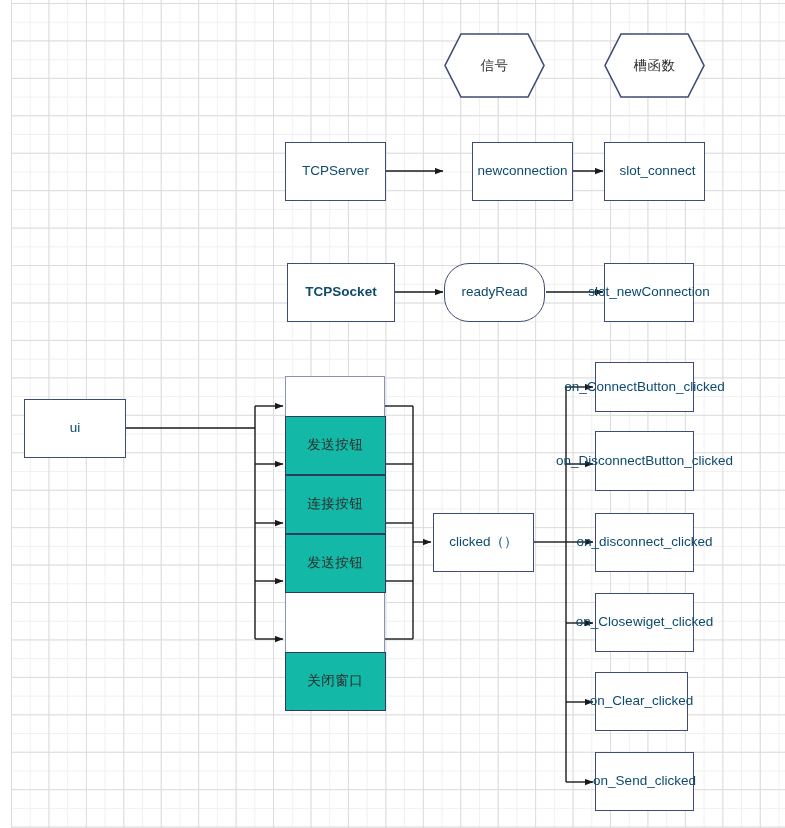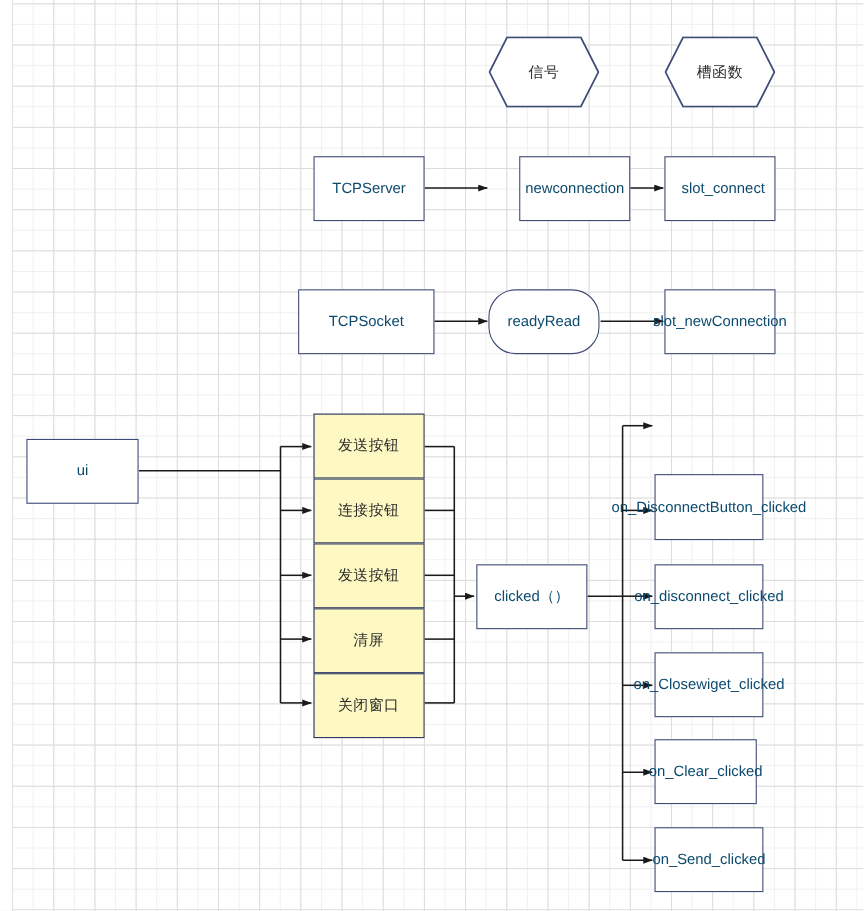--- a/index.html
+++ b/index.html
@@ -75,27 +75,28 @@
     position: absolute;
     box-sizing: border-box;
     border: 1.3px solid #8b93b4;
     background: #ffffff;
   }
   .stack-cell {
     position: absolute;
     left: -1.3px;
     box-sizing: border-box;
     border: 1.3px solid #2e3a66;
-    background: #fef9c3;
+    background: #14b8a6;
     display: flex;
     align-items: center;
     justify-content: center;
     font-size: 13.5px;
     color: #2b2b2b;
     letter-spacing: 0.5px;
+    margin-top: 40px;
   }
 </style>
 </head>
 <body>
 
 <div id="canvas">
 
   <div class="lane-left"></div>
 
   <svg class="edges" viewBox="0 0 785 828">
@@ -155,35 +156,35 @@
     <svg class="hex-shape" viewBox="0 0 101 65" preserveAspectRatio="none">
       <polygon points="17,1 84,1 100,32.5 84,64 17,64 1,32.5" fill="#ffffff" stroke="#3f4b77" stroke-width="1.6" vector-effect="non-scaling-stroke"></polygon>
     </svg>
     <span class="hex-label">槽函数</span>
   </div>
 
   <div class="node" style="left:285px; top:142px; width:101px; height:59px;">TCPServer</div>
   <div class="node" style="left:444px; top:142px; width:101px; height:59px;margin-left:28px;">newconnection</div>
   <div class="node" style="left:604px; top:142px; width:101px; height:59px;padding-left:10px;">slot_connect</div>
 
-  <div class="node" style="left:271px; top:263px; width:124px; height:59px;">TCPSocket</div>
+  <div class="node" style="left:287px; top:263px; width:108px; height:59px;font-weight:bold;">TCPSocket</div>
   <div class="node" style="left:444px; top:263px; width:101px; height:59px;border-radius:25px;">readyRead</div>
-  <div class="node" style="left:604px; top:263px; width:101px; height:59px;">slot_newConnection</div>
+  <div class="node" style="left:604px; top:263px; width:90px; height:59px;">slot_newConnection</div>
 
   <div class="node" style="left:24px; top:399px; width:102px; height:59px;">ui</div>
 
   <div class="stack" style="left:285px; top:376px; width:100px; height:295px;">
     <div class="stack-cell" style="top:-1.3px; width:101px; height:59px;">发送按钮</div>
     <div class="stack-cell" style="top:57.7px; width:101px; height:59px;">连接按钮</div>
     <div class="stack-cell" style="top:116.7px; width:101px; height:59px;">发送按钮</div>
-    <div class="stack-cell" style="top:175.7px; width:101px; height:59px;">清屏</div>
     <div class="stack-cell" style="top:234.7px; width:101px; height:59px;">关闭窗口</div>
   </div>
 
   <div class="node" style="left:433px; top:513px; width:101px; height:59px;">clicked（）</div>
 
+  <div class="node" style="left:595px; top:362px; width:99px; height:50px;">on_ConnectButton_clicked</div>
   <div class="node" style="left:595px; top:431px; width:99px; height:60px;">on_DisconnectButton_clicked</div>
   <div class="node" style="left:595px; top:513px; width:99px; height:59px;">on_disconnect_clicked</div>
   <div class="node" style="left:595px; top:593px; width:99px; height:59px;">on_Closewiget_clicked</div>
   <div class="node" style="left:595px; top:672px; width:93px; height:59px;">on_Clear_clicked</div>
   <div class="node" style="left:595px; top:752px; width:99px; height:59px;">on_Send_clicked</div>
 
 </div>
 
 </body></html>

